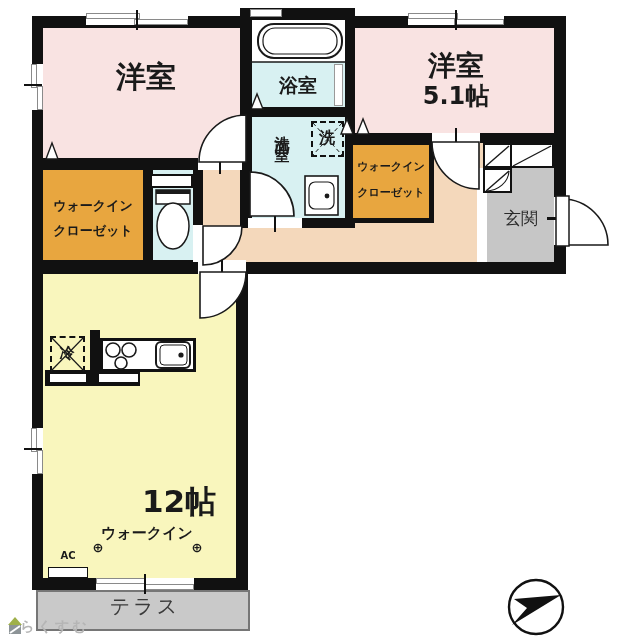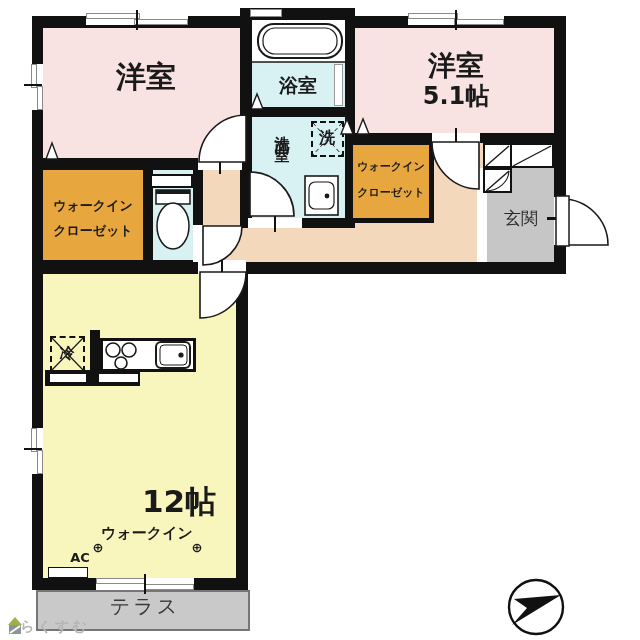--- a/index.html
+++ b/index.html
@@ -203,21 +203,21 @@
   <div class="lbl" style="left:391px;top:187px;font-size:11px;">クローゼット</div>
 
   <div class="lbl" style="left:521px;top:210px;font-size:17px;font-weight:400;color:#2a2a2a;">玄関</div>
 
   <div class="lbl" style="left:147px;top:486px;font-size:31px;margin-left:32px;">12帖</div>
 
   <div class="lbl" style="left:147px;top:526px;font-size:15px;">ウォークイン</div>
   <div class="lbl" style="left:98px;top:541px;font-size:13px;">⊕</div>
   <div class="lbl" style="left:197px;top:541px;font-size:13px;">⊕</div>
 
-  <div class="lbl" style="left:68px;top:551px;font-size:13px;margin-left:12px;">AC</div>
+  <div class="lbl" style="left:68px;top:551px;font-size:10px;">AC</div>
 
   <div class="lbl" style="left:67px;top:346px;font-size:15px;">冷</div>
 
   <div class="lbl" style="left:145px;top:596px;font-size:20px;font-weight:400;color:#3a3a3a;letter-spacing:3px;">テラス</div>
 
   <div class="lbl" style="left:55px;top:619px;font-size:14px;font-weight:600;color:#b5b5b5;letter-spacing:3px;">らくすむ</div>
 
 </div>
 
 </body></html>

